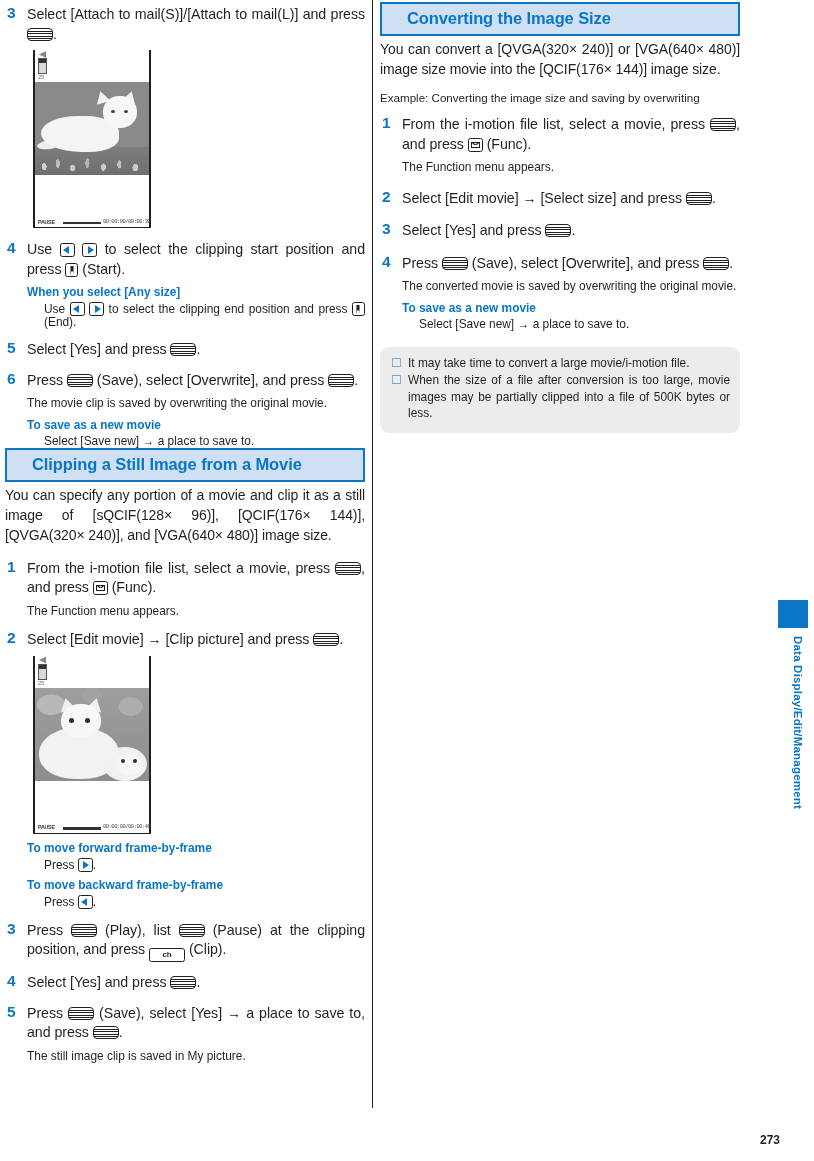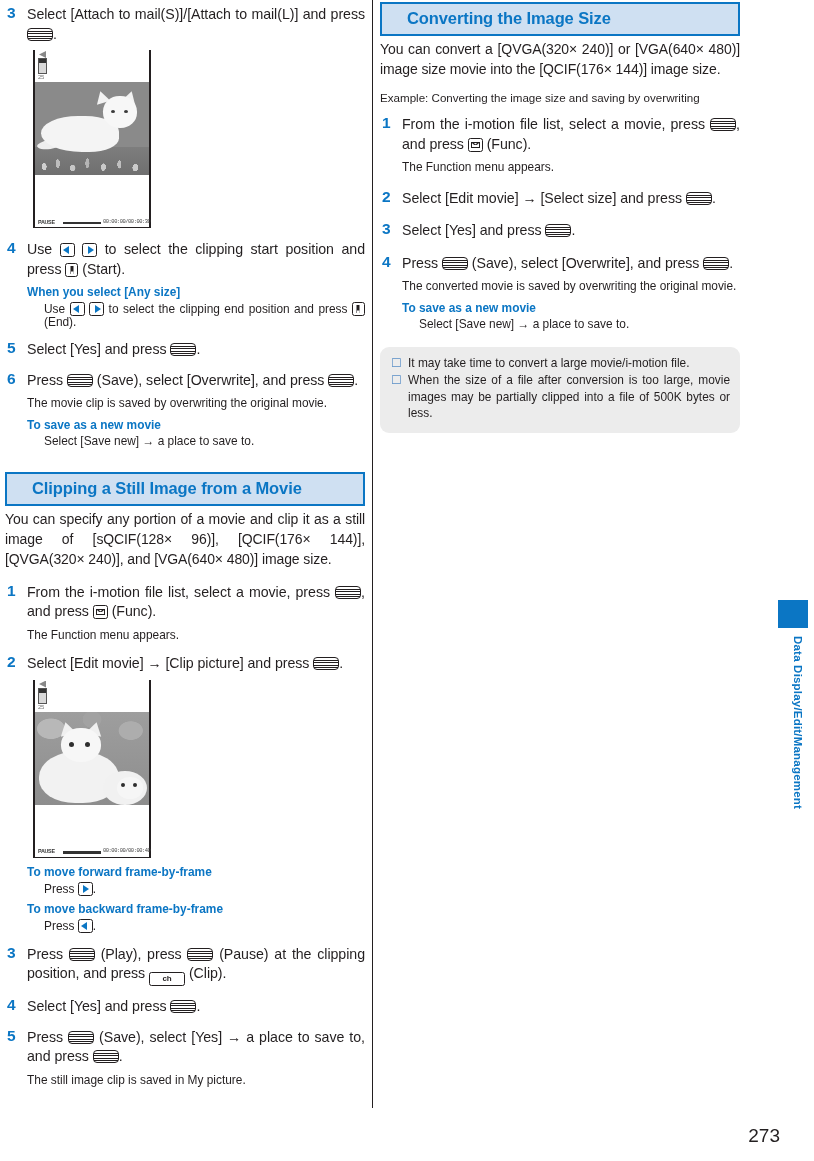--- a/index.html
+++ b/index.html
@@ -436,23 +436,23 @@
     text-orientation: mixed;
     letter-spacing: 0.2px;
     white-space: nowrap;
   }
 
   
   .pagenum {
     position: absolute;
     right: 34px;
     bottom: 14px;
-    font-size: 19px;
+    font-size: 12px;
     color: #231f20;
-    font-weight: normal;
+    font-weight: bold;
   }
 </style>
 </head>
 <body>
 
 <div class="page">
 
   <div class="col-divider"></div>
 
   <div class="col col-left">
@@ -502,21 +502,21 @@
     </div>
 
     <div class="step">
       <span class="num">6</span>
       <div class="txt nojust"><span>Press </span><span class="k k-select"></span><span> (Save), select [Overwrite], and press </span><span class="k k-select"></span><span>.</span></div>
       <div class="note">The movie clip is saved by overwriting the original movie.</div>
       <div class="subhead">To save as a new movie</div>
       <div class="subbody">Select [Save new] → a place to save to.</div>
     </div>
 
-    <div class="section-head" style="margin-top:24px;">Clipping a Still Image from a Movie</div>
+    <div class="section-head" style="">Clipping a Still Image from a Movie</div>
     <div class="lead">You can specify any portion of a movie and clip it as a still image of [sQCIF(128× 96)], [QCIF(176× 144)], [QVGA(320× 240)], and [VGA(640× 480)] image size.</div>
 
     <div class="step" style="margin-top:14px;">
       <span class="num">1</span>
       <div class="txt"><span>From the i-motion file list, select a movie, press </span><span class="k k-select"></span><span>, and press </span><span class="k k-func"></span><span> (Func).</span></div>
       <div class="note">The Function menu appears.</div>
     </div>
 
     <div class="step">
       <span class="num">2</span>
@@ -554,21 +554,21 @@
 
     <div style="margin-left:22px;margin-top:7px;">
       <div class="subhead" style="margin-top:0;">To move forward frame-by-frame</div>
       <div class="subbody"><span>Press </span><span class="k k-arrow k-right"></span><span>.</span></div>
       <div class="subhead">To move backward frame-by-frame</div>
       <div class="subbody"><span>Press </span><span class="k k-arrow k-left"></span><span>.</span></div>
     </div>
 
     <div class="step" style="margin-top:12px;">
       <span class="num">3</span>
-      <div class="txt"><span>Press </span><span class="k k-select"></span><span> (Play), press </span><span class="k k-select"></span><span> (Pause) at the clipping position, and press </span><span class="k k-ch">ch</span><span> (Clip).</span></div>
+      <div class="txt"><span>Press </span><span class="k k-select"></span><span> (Play), list </span><span class="k k-select"></span><span> (Pause) at the clipping position, and press </span><span class="k k-ch">ch</span><span> (Clip).</span></div>
     </div>
 
     <div class="step">
       <span class="num">4</span>
       <div class="txt nojust"><span>Select [Yes] and press </span><span class="k k-select"></span><span>.</span></div>
     </div>
 
     <div class="step">
       <span class="num">5</span>
       <div class="txt"><span>Press </span><span class="k k-select"></span><span> (Save), select [Yes] → a place to save to, and press </span><span class="k k-select"></span><span>.</span></div>

